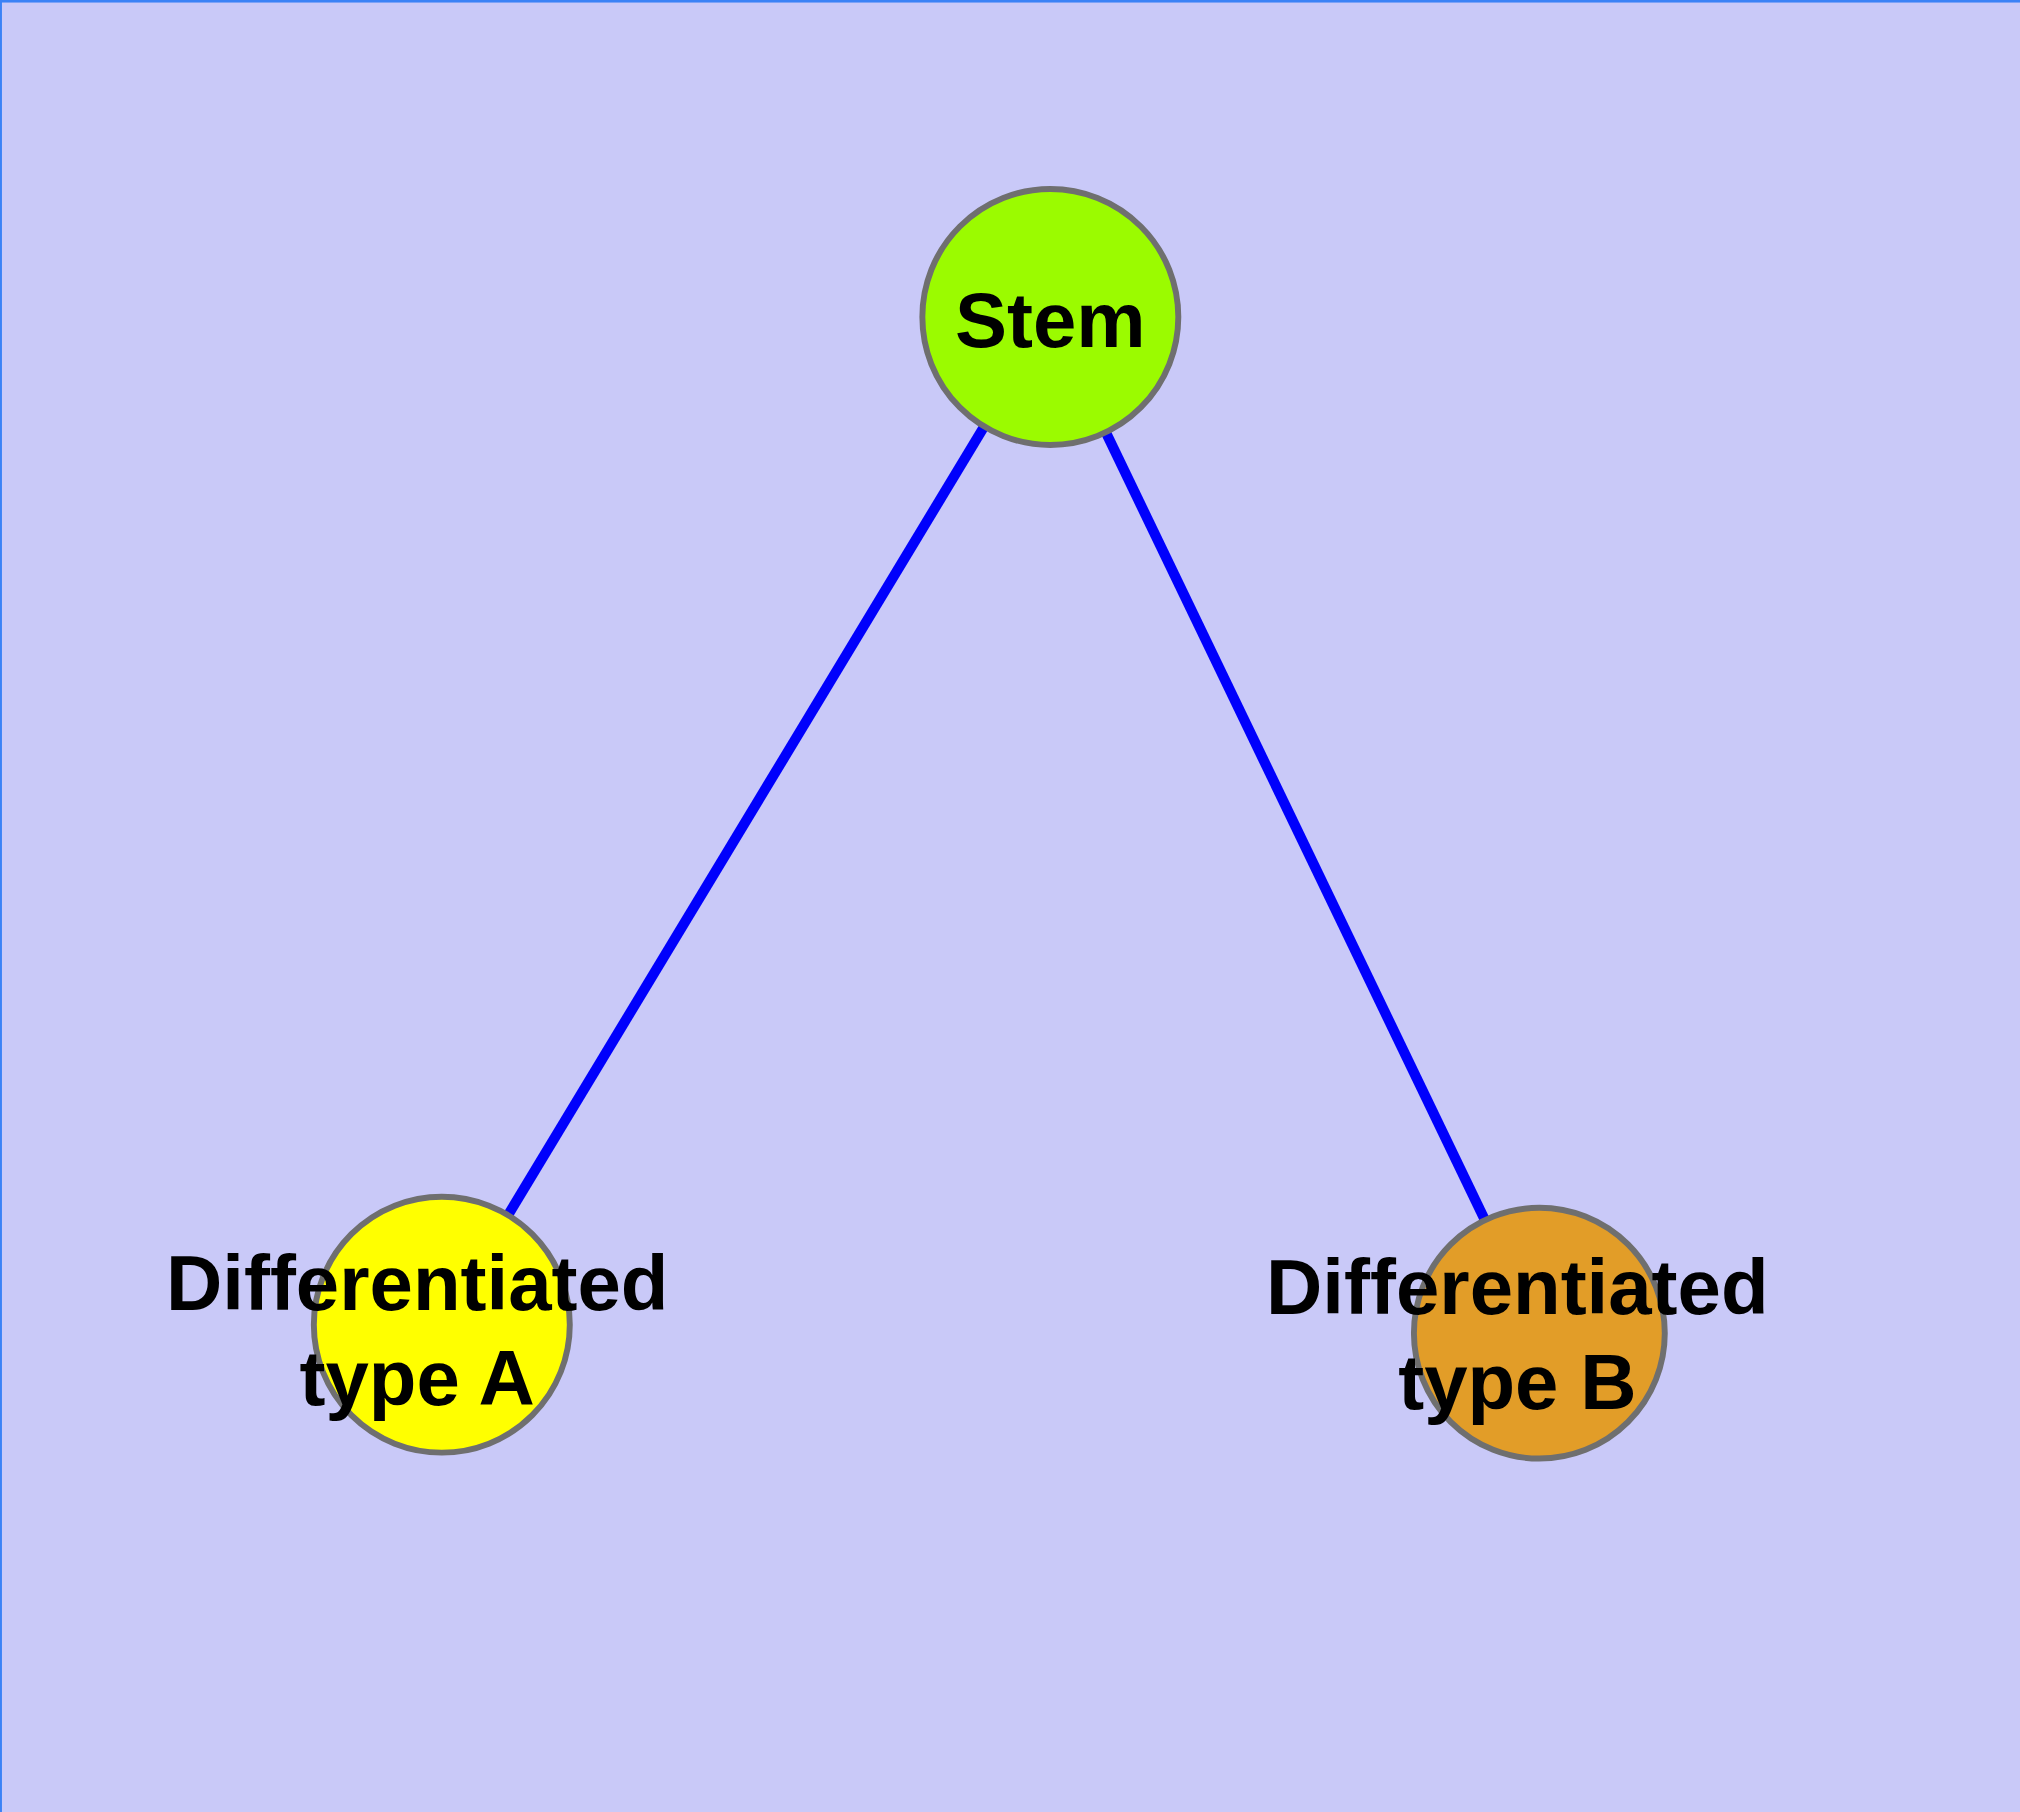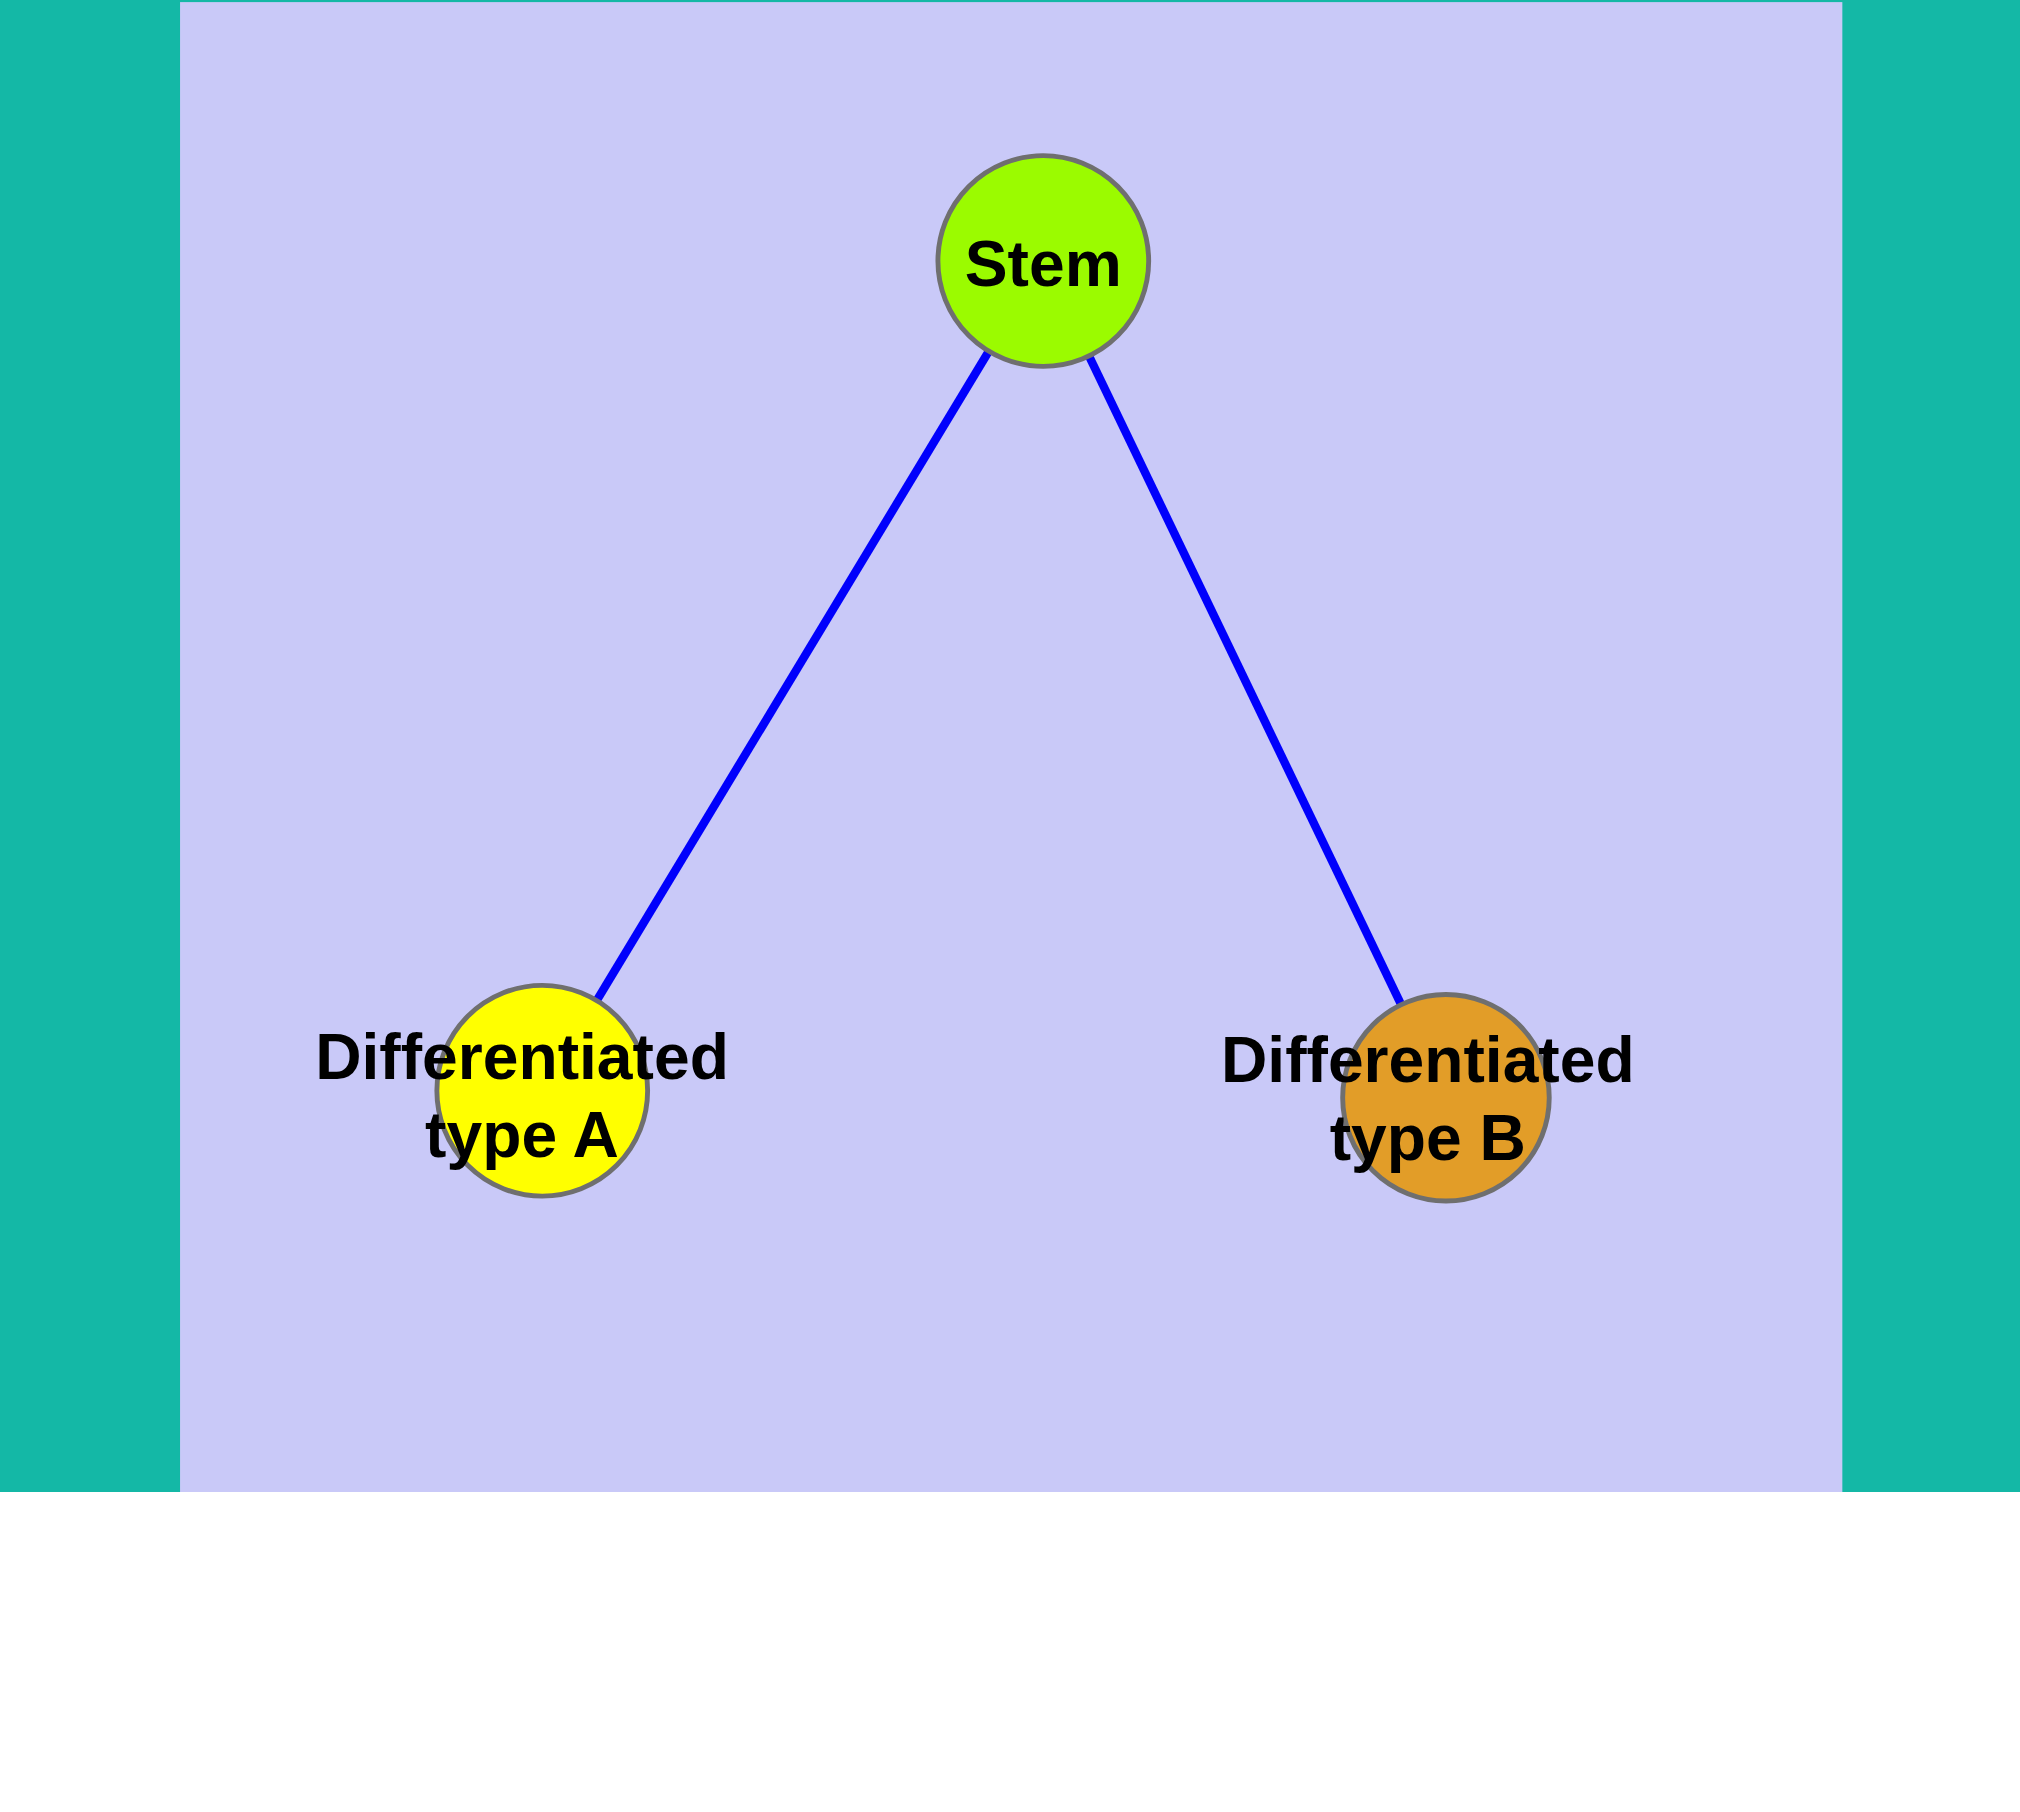--- a/index.html
+++ b/index.html
@@ -4,22 +4,22 @@
 <style>
   html, body {
     margin: 0;
     padding: 0;
     background: #ffffff;
     font-family: "Liberation Sans", sans-serif;
   }
   .stage {
     position: relative;
     width: 2021px;
-    height: 1492px;
-    background: #14b8a6;
+    height: 1812px;
+    background: #3b82f6;
     overflow: hidden;
   }
   .stage svg {
     display: block;
     width: 100%;
     height: 100%;
   }
   .node {
     stroke: #6F6F6F;      
     stroke-width: 7;

